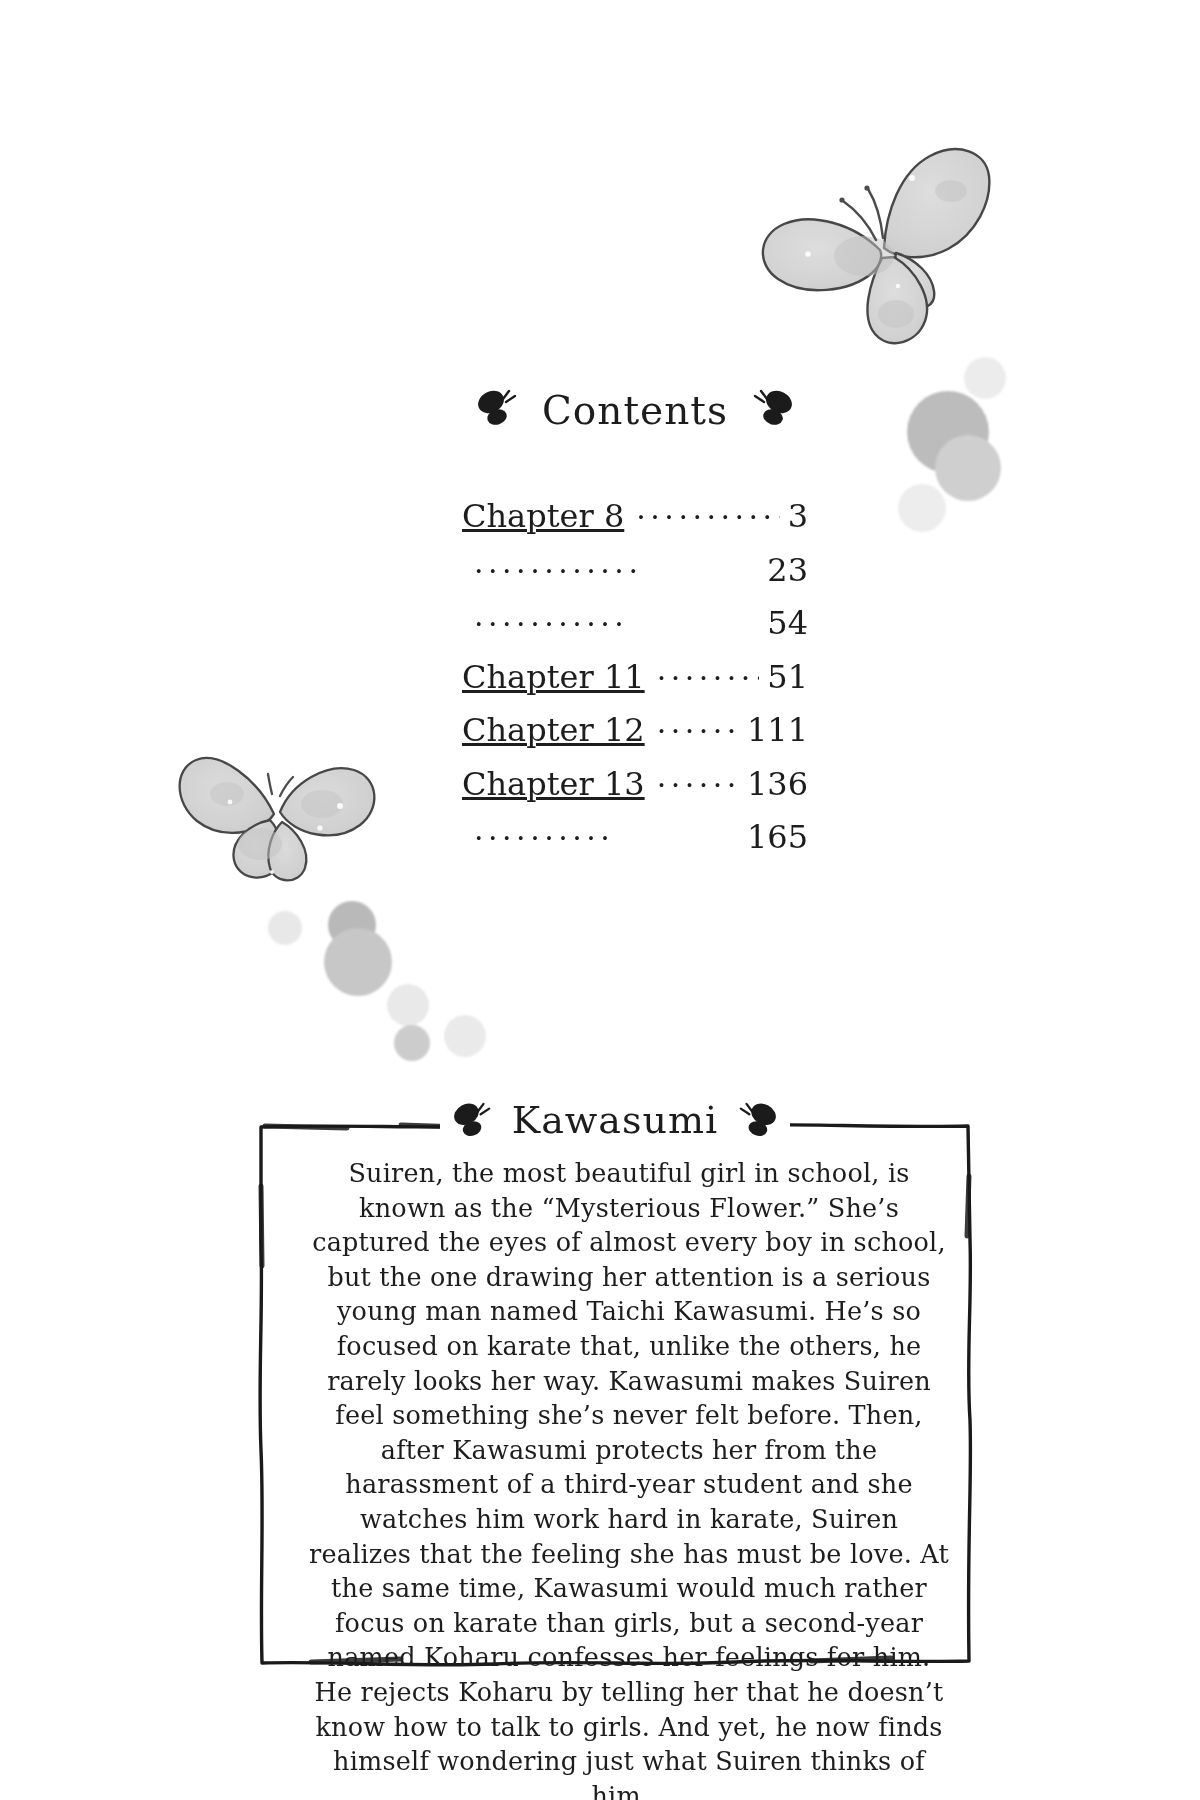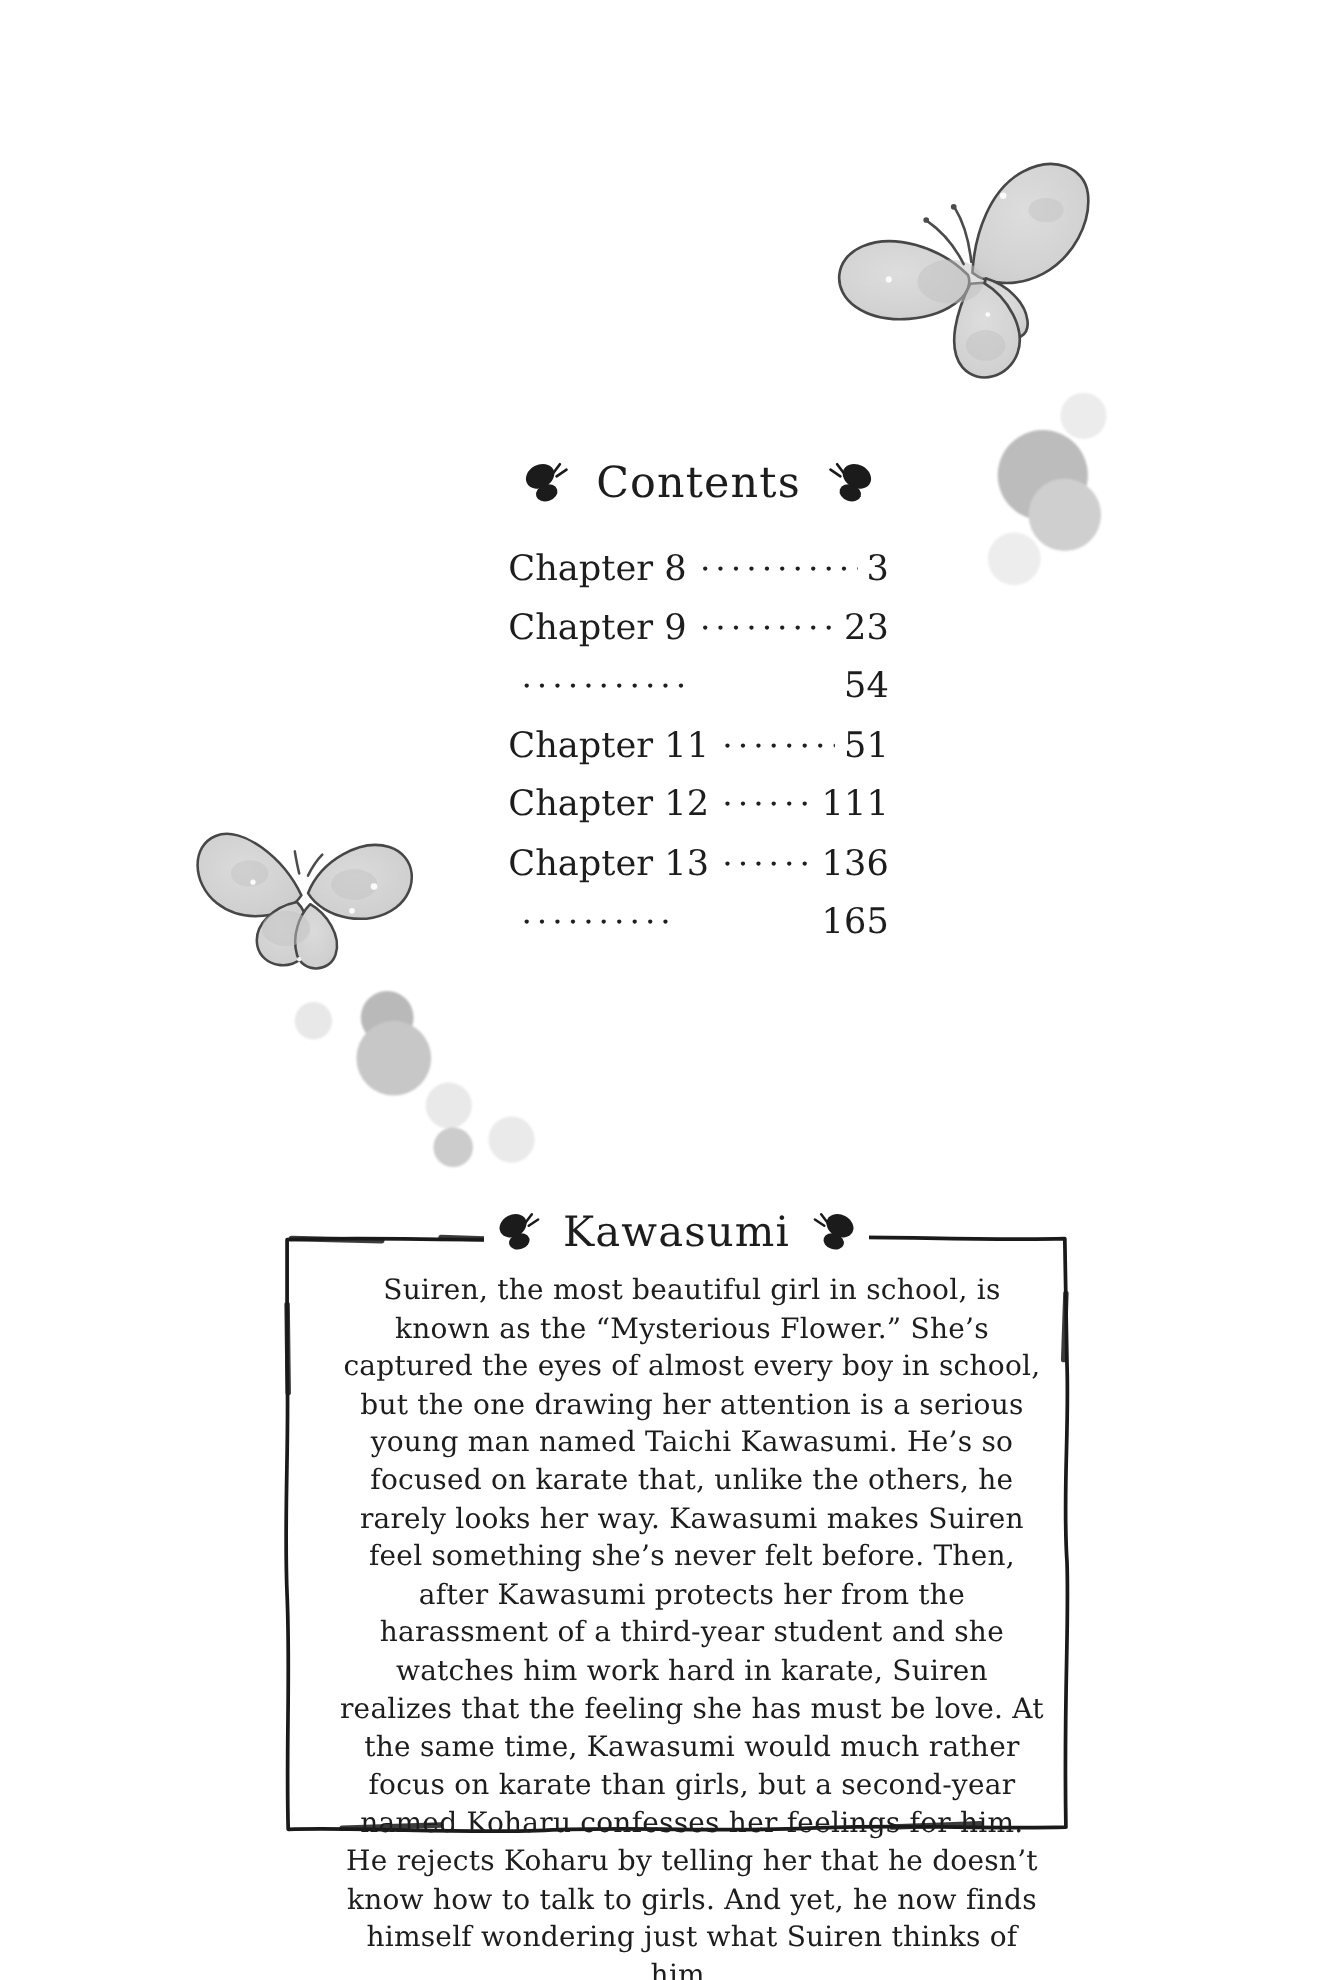--- a/index.html
+++ b/index.html
@@ -11,29 +11,29 @@
     font-family:"DejaVu Serif", serif;
     color:#1d1d1d;
     overflow:hidden;
   }
   svg{display:block;}
   .abs{position:absolute;}
 
   
   .contents-title{
     position:absolute;left:420px;top:388px;width:430px;height:54px;
-    display:flex;align-items:center;justify-content:center;gap:20px;
-    font-size:39px;letter-spacing:1px;margin-top:24px;
+    display:flex;align-items:flex-start;justify-content:center;gap:20px;
+    font-size:39px;letter-spacing:1px;
   }
   .toc-list{position:absolute;left:462px;top:490px;width:346px;}
   .toc-row{
     position:relative;display:flex;align-items:baseline;
     height:53.5px;font-size:32px;line-height:53.5px;
   }
-  .toc-row .ch{white-space:nowrap;}
+  .toc-row .ch{white-space:nowrap;text-decoration:underline;}
   .toc-row .dots{
     flex:1 1 auto;overflow:hidden;white-space:nowrap;
     margin:0 8px 0 12px;
     font-size:30px;letter-spacing:4.5px;color:#1f1f1f;
   }
   .toc-row .pg{white-space:nowrap;text-align:right;}
 
   
   .summary-box{position:absolute;left:255px;top:1120px;width:720px;height:548px;}
   .box-border{position:absolute;left:-4px;top:-4px;}
@@ -116,21 +116,20 @@
     </svg>
   </div>
 
   <div class="toc-list">
     <div class="toc-row">
       <span class="ch">Chapter 8</span>
       <span class="dots">············</span>
       <span class="pg">3</span>
     </div>
     <div class="toc-row">
-      <span class="ch">Chapter 9</span>
       <span class="dots">············</span>
       <span class="pg">23</span>
     </div>
     <div class="toc-row">
       <span class="dots">···········</span>
       <span class="pg">54</span>
     </div>
     <div class="toc-row">
       <span class="ch">Chapter 11</span>
       <span class="dots">···········</span>

